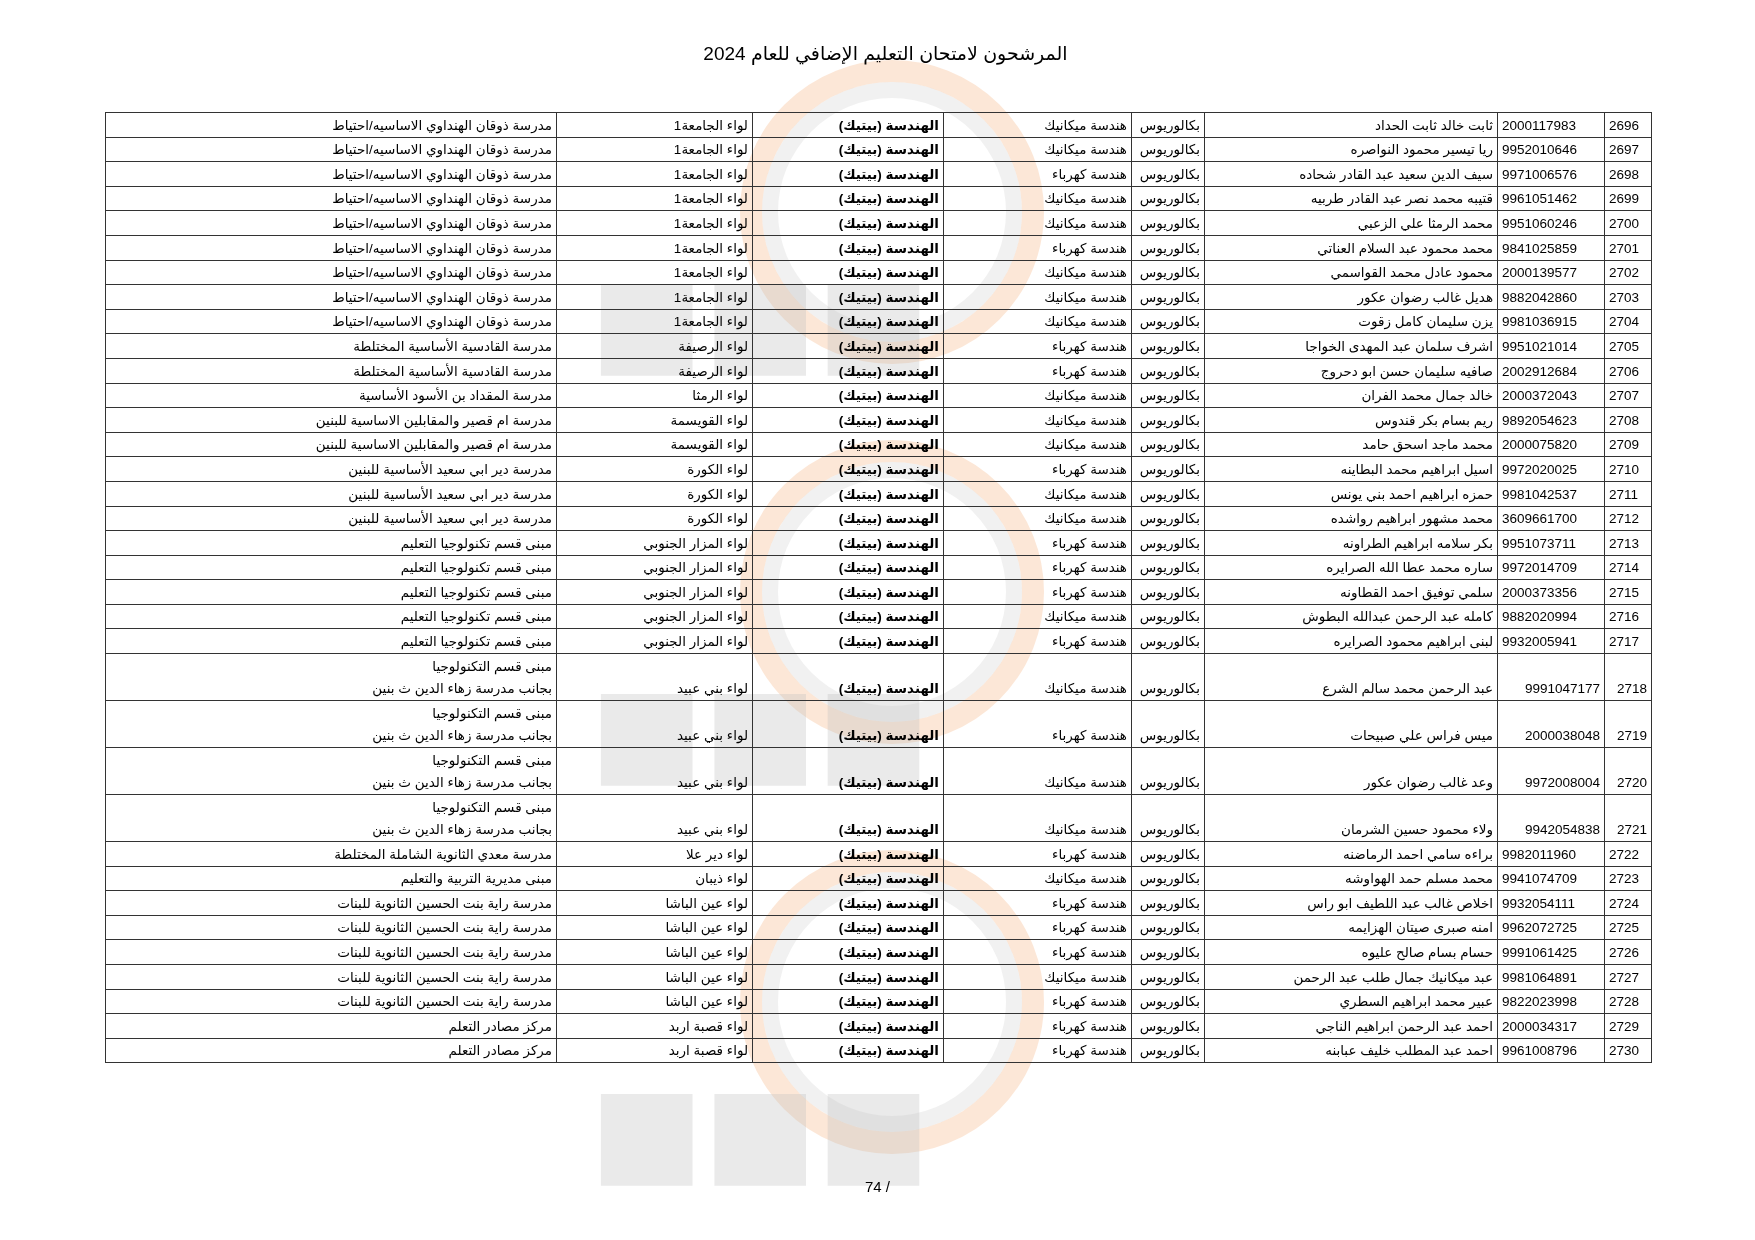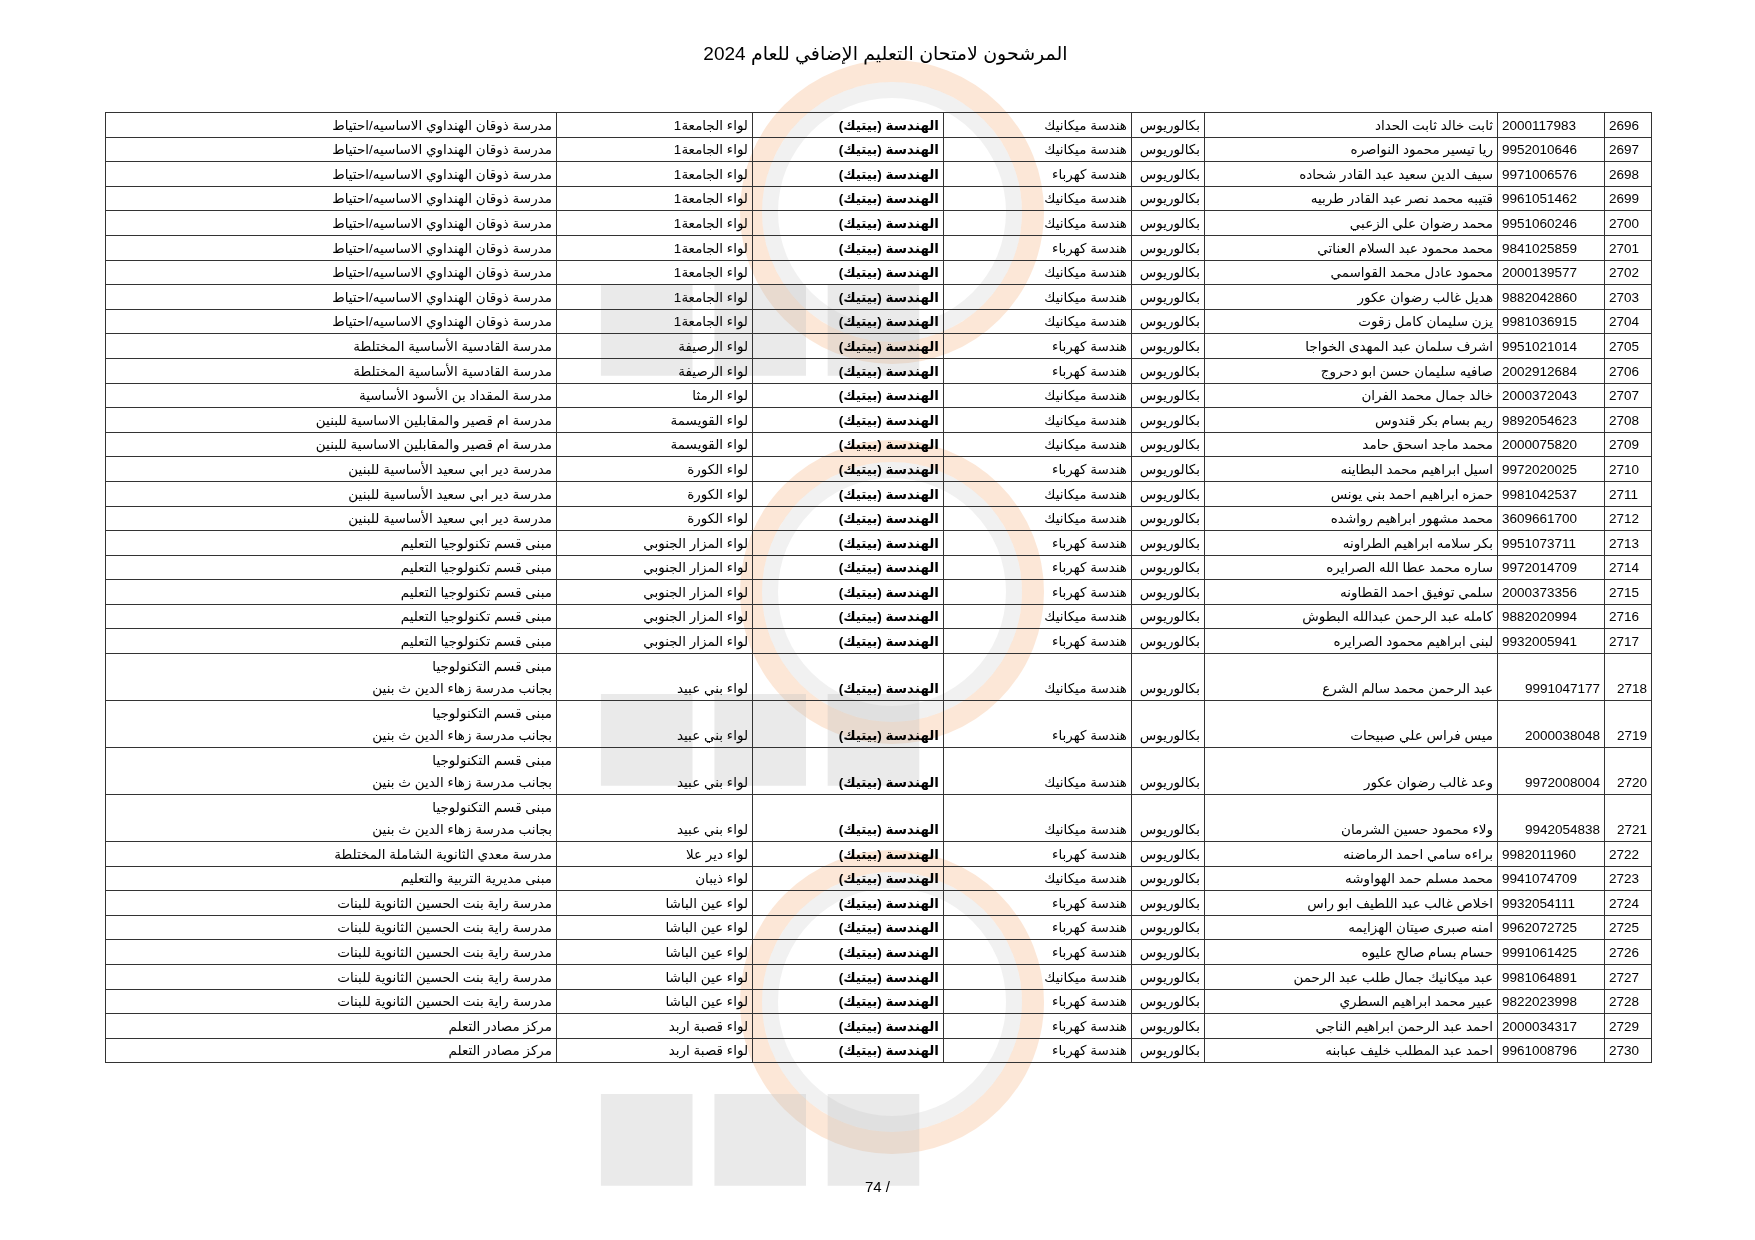--- a/index.html
+++ b/index.html
@@ -80,21 +80,21 @@
     <td class="c-spec">هندسة ميكانيك</td>
     <td class="c-fac">الهندسة (بيتيك)</td>
     <td class="c-dist">لواء الجامعة1</td>
     <td class="c-venue">
           <span class="venue-line">مدرسة ذوقان  الهنداوي الاساسيه/احتياط</span>
         </td>
   </tr>
       <tr>
     <td class="c-num">2700</td>
     <td class="c-id">9951060246</td>
-    <td class="c-name">محمد رضوان علي الزعبي</td>
+    <td class="c-name">محمد الرمثا علي الزعبي</td>
     <td class="c-deg">بكالوريوس</td>
     <td class="c-spec">هندسة ميكانيك</td>
     <td class="c-fac">الهندسة (بيتيك)</td>
     <td class="c-dist">لواء الجامعة1</td>
     <td class="c-venue">
           <span class="venue-line">مدرسة ذوقان  الهنداوي الاساسيه/احتياط</span>
         </td>
   </tr>
       <tr>
     <td class="c-num">2701</td>

